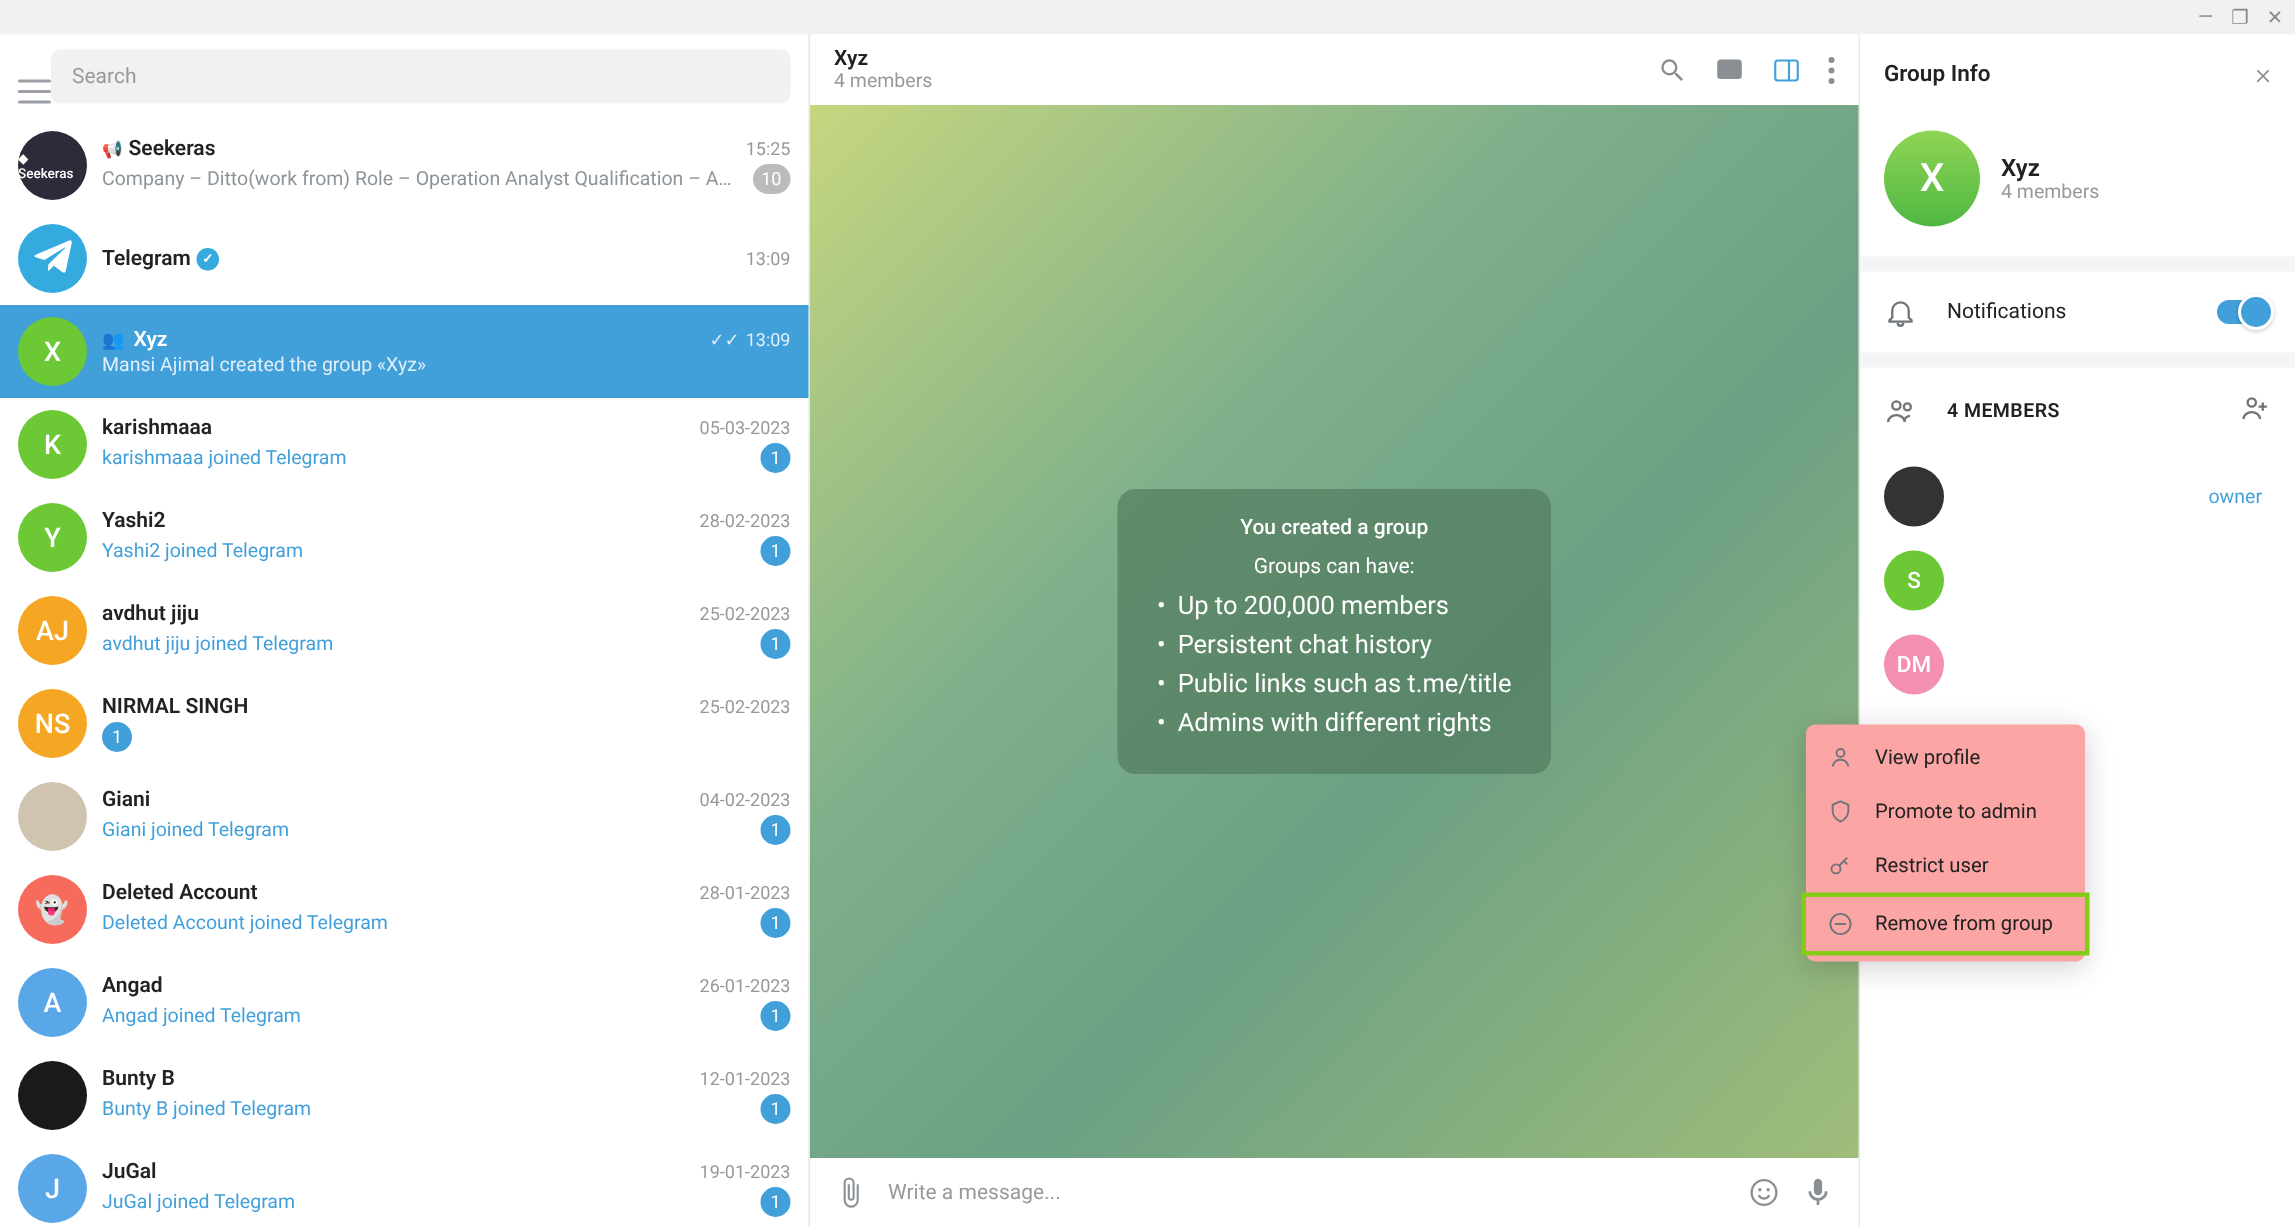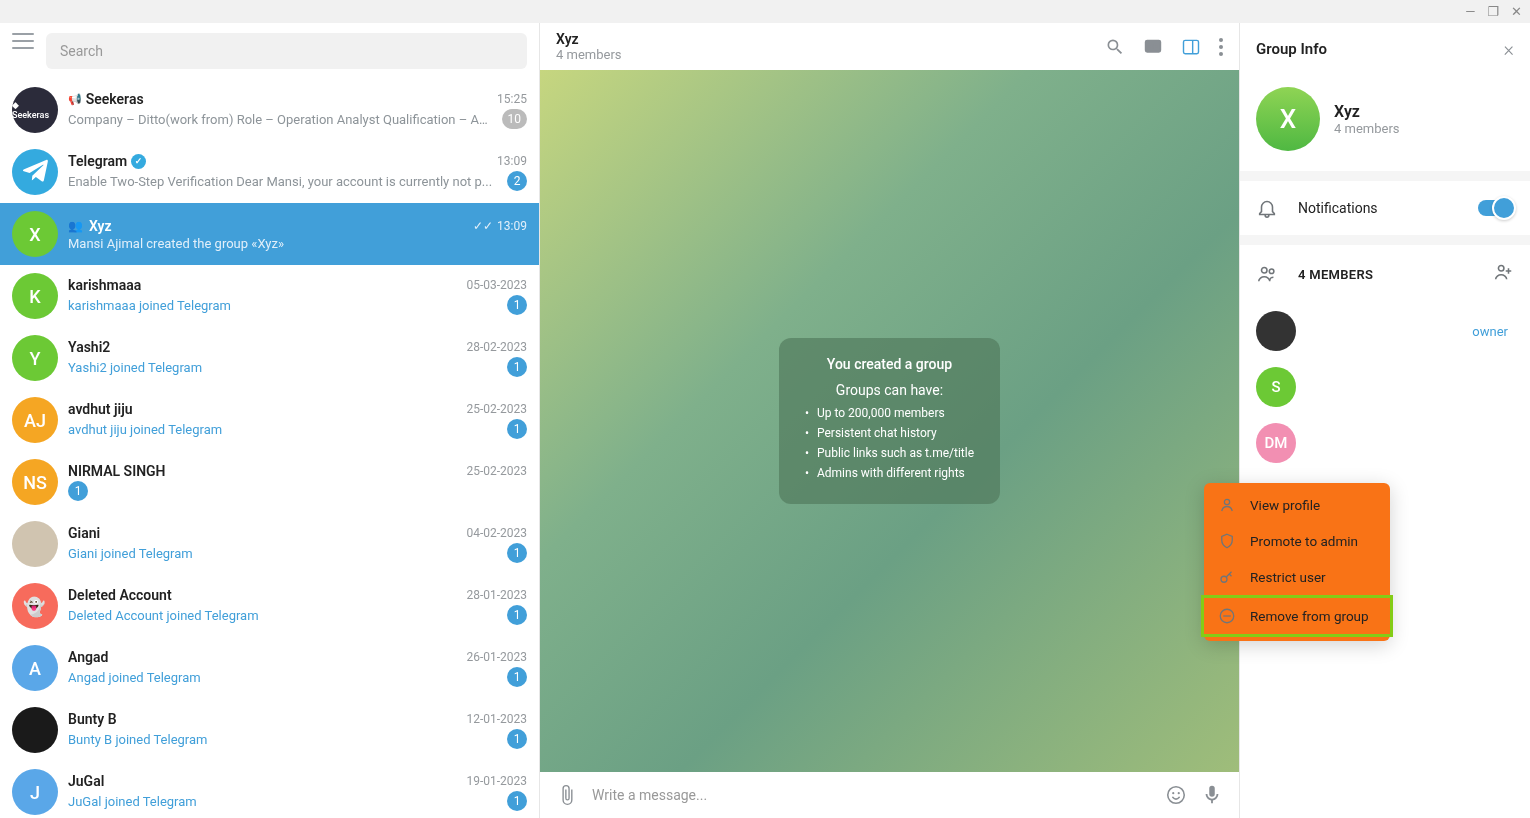--- a/index.html
+++ b/index.html
@@ -1,21 +1,21 @@
 <!DOCTYPE html>
 <html><head>
 <meta charset="utf-8">
 <style>
 *{box-sizing:border-box;margin:0;padding:0;font-family:-apple-system,BlinkMacSystemFont,"Segoe UI",Roboto,sans-serif}
 body{background:#fff;width:1530px;height:818px;overflow:hidden;position:relative}
 .titlebar{height:23px;background:#f1f1f1;display:flex;justify-content:flex-end;align-items:center;padding-right:8px;gap:12px}
 .titlebar span{color:#888;font-size:13px;cursor:default}
 .app{display:flex;height:795px}
 .sidebar{width:540px;border-right:1px solid #e6e6e6;display:flex;flex-direction:column}
-.sidebar-top{display:flex;align-items:flex-start;padding:10px 12px;gap:12px}
+.sidebar-top{display:flex;align-items:flex-end;padding:10px 12px;gap:0}
 .hamburger{width:22px;height:16px;display:flex;flex-direction:column;justify-content:space-between;cursor:pointer}
 .hamburger span{height:2px;background:#9aa0a6;border-radius:1px}
 .search{flex:1;background:#f1f1f1;border:none;border-radius:6px;padding:10px 14px;font-size:14px;color:#333;outline:none}
 .search::placeholder{color:#999}
 .chat-list{overflow-y:auto;flex:1}
 .chat-item{display:flex;align-items:center;padding:8px 12px;cursor:pointer;position:relative}
 .chat-item.selected{background:#419fd9;color:#fff}
 .avatar{width:46px;height:46px;border-radius:50%;display:flex;align-items:center;justify-content:center;font-size:18px;font-weight:500;color:#fff;flex-shrink:0;margin-right:10px}
 .chat-body{flex:1;min-width:0}
 .chat-row1{display:flex;justify-content:space-between;align-items:center}
@@ -43,21 +43,21 @@
 .mh-icons svg{width:20px;height:20px;fill:#8a8f94;cursor:pointer}
 .mh-icons .split{stroke:#419fd9;fill:none}
 .dots{display:flex;flex-direction:column;gap:3px;cursor:pointer}
 .dots span{width:4px;height:4px;border-radius:50%;background:#8a8f94}
 
 .chat-bg{flex:1;background:linear-gradient(135deg,#c6d67f 0%,#7fb08b 35%,#6ba084 60%,#9fbd7a 100%);position:relative;display:flex;align-items:center;justify-content:center}
 .group-card{background:rgba(80,120,90,0.65);border-radius:12px;padding:18px 26px;color:#fff;text-align:center;font-size:14px}
 .group-card h4{font-weight:500;margin-bottom:10px}
 .group-card p{margin-bottom:8px}
 .group-card ul{list-style:none;text-align:left}
-.group-card li{margin:6px 0;font-size:12px}
+.group-card li{margin:6px 0;font-size:17px}
 .group-card li::before{content:"•";margin-right:8px}
 
 .composer{display:flex;align-items:center;padding:12px 16px;background:#fff;gap:14px}
 .composer svg{width:22px;height:22px;fill:#8a8f94;cursor:pointer}
 .msg-input{flex:1;border:none;outline:none;font-size:14px;color:#333}
 .msg-input::placeholder{color:#999}
 
 .info{width:290px;background:#fff;display:flex;flex-direction:column}
 .info-header{display:flex;align-items:center;justify-content:space-between;padding:14px 16px}
 .info-header h3{font-size:15px;font-weight:600;color:#222}
@@ -74,21 +74,21 @@
 .toggle::after{content:"";position:absolute;width:20px;height:20px;background:#419fd9;border:2px solid #fff;border-radius:50%;right:-2px;top:-4px;box-shadow:0 1px 3px rgba(0,0,0,0.2)}
 .members-row{display:flex;align-items:center;padding:16px;gap:20px}
 .members-row svg{width:22px;height:22px;fill:none;stroke:#707579;stroke-width:1.7}
 .members-label{flex:1;font-size:13px;font-weight:600;color:#222;letter-spacing:0.3px}
 .add-member svg{stroke:#707579}
 .member-list{padding:0 8px}
 .member{display:flex;align-items:center;padding:8px;gap:0;cursor:pointer}
 .member .av{width:40px;height:40px;border-radius:50%;display:flex;align-items:center;justify-content:center;color:#fff;font-size:15px;font-weight:500}
 .owner-badge{font-size:13px;color:#419fd9;margin-left:auto;margin-right:6px}
 
-.context-menu{position:absolute;right:140px;top:483px;width:186px;background:#f97316;border-radius:6px;box-shadow:0 4px 20px rgba(0,0,0,0.18);padding:4px 0;z-index:100}
+.context-menu{position:absolute;right:140px;top:483px;width:186px;background:#fca5a5;border-radius:6px;box-shadow:0 4px 20px rgba(0,0,0,0.18);padding:4px 0;z-index:100}
 .ctx-item{display:flex;align-items:center;gap:14px;padding:9px 14px;font-size:13.5px;color:#222;cursor:pointer}
 .ctx-item svg{width:18px;height:18px;fill:none;stroke:#707579;stroke-width:1.7}
 .ctx-highlight{border:3px solid #84cc16;margin:0 -3px}
 </style>
 </head>
 <body>
 
 <div class="titlebar">
   <span>—</span>
   <span>❐</span>
@@ -135,24 +135,20 @@
           </div>
     <div class="chat-body">
       <div class="chat-row1">
         <div class="chat-name">
           
           
           Telegram
           <span class="verified"></span>
         </div>
         <div class="chat-time">13:09</div>
-      </div>
-      <div class="chat-row2">
-        <div class="chat-preview ">Enable Two-Step Verification Dear Mansi, your account is currently not p...</div>
-        <div class="badge ">2</div>
       </div>
     </div>
         </div>
         <div class="chat-item selected">
     <div class="avatar" style="background:#6cc935">X</div>
     <div class="chat-body">
       <div class="chat-row1">
         <div class="chat-name">
           
           <span class="group-icon">👥</span>

